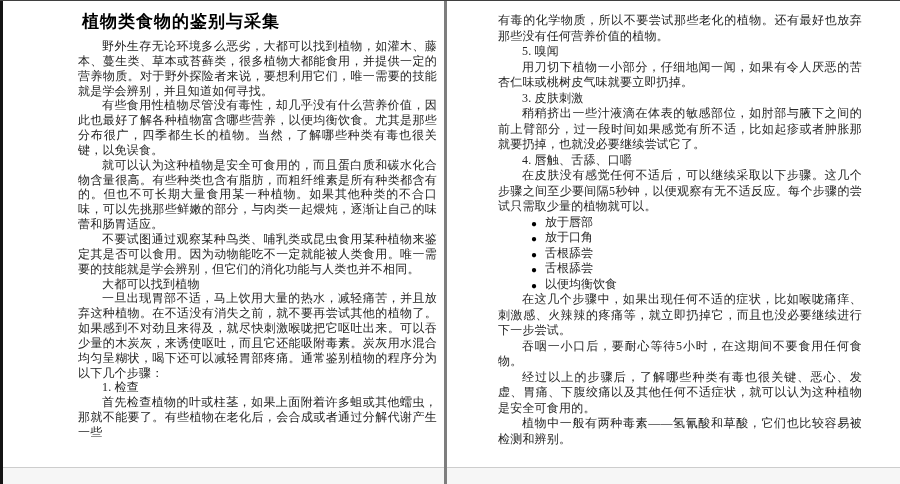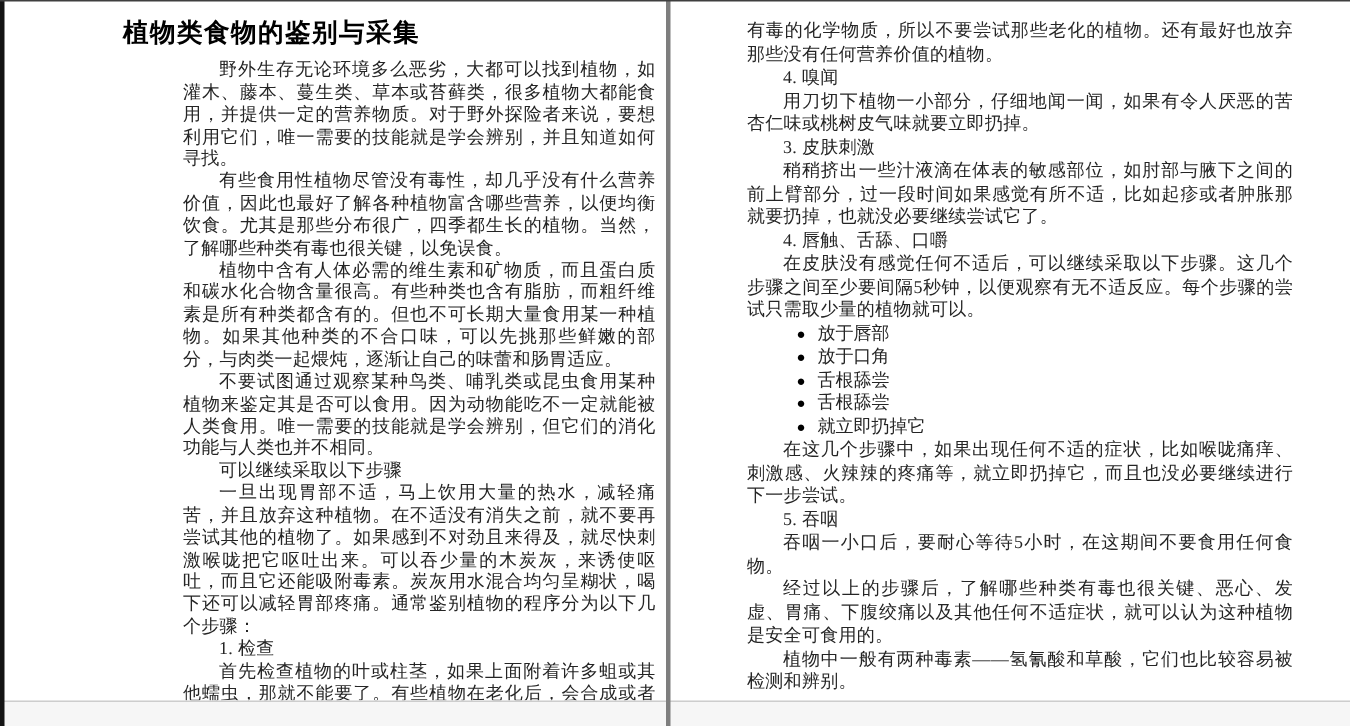--- a/index.html
+++ b/index.html
@@ -21,21 +21,21 @@
   .page-right { left: 447px; width: 453px; padding: 13px 38px 0 51px; }
 
   .doc-title {
     font-size: 17px; font-weight: bold; color: #000000;
     letter-spacing: 1px; line-height: 21px; margin: 0 0 7px 4px;
   }
   .page p {
     margin: 0; color: #252525; font-size: 12px;
     text-align: justify; text-indent: 2em; letter-spacing: 0.2px;
   }
-  .page-left  p { line-height: 14.85px; margin-left: 44px; }
+  .page-left  p { line-height: 14.85px; }
   .page-right p { line-height: 15.5px; }
   .page p.noindent { text-indent: 0; }
 
   .bullet-list { margin: 0; }
   .bullet-row { position: relative; padding-left: 47px; font-size: 12px; line-height: 15.5px; color: #252525; }
   .bullet-row .blt {
     position: absolute; left: 33px; top: 1px;
     font-size: 10px; color: #000000; line-height: 15.5px;
   }
 </style>
@@ -43,33 +43,33 @@
 <body>
 
 <div class="canvas">
   <div class="top-border"></div>
   <div class="left-strip"></div>
 
   <div class="page page-left">
     <h1 class="doc-title">植物类食物的鉴别与采集</h1>
     <p>野外生存无论环境多么恶劣，大都可以找到植物，如灌木、藤本、蔓生类、草本或苔藓类，很多植物大都能食用，并提供一定的营养物质。对于野外探险者来说，要想利用它们，唯一需要的技能就是学会辨别，并且知道如何寻找。</p>
     <p>有些食用性植物尽管没有毒性，却几乎没有什么营养价值，因此也最好了解各种植物富含哪些营养，以便均衡饮食。尤其是那些分布很广，四季都生长的植物。当然，了解哪些种类有毒也很关键，以免误食。</p>
-    <p>植物中含有人体必需的维生素和矿物质，而且蛋白质和碳水化合物含量很高。有些种类也含有脂肪，而粗纤维素是所有种类都含有的。但也不可长期大量食用某一种植物。如果其他种类的不合口味，可以先挑那些鲜嫩的部分，与肉类一起煨炖，逐渐让自己的味蕾和肠胃适应。</p>
+    <p>就可以认为这种植物是安全可食用的，而且蛋白质和碳水化合物含量很高。有些种类也含有脂肪，而粗纤维素是所有种类都含有的。但也不可长期大量食用某一种植物。如果其他种类的不合口味，可以先挑那些鲜嫩的部分，与肉类一起煨炖，逐渐让自己的味蕾和肠胃适应。</p>
     <p>不要试图通过观察某种鸟类、哺乳类或昆虫食用某种植物来鉴定其是否可以食用。因为动物能吃不一定就能被人类食用。唯一需要的技能就是学会辨别，但它们的消化功能与人类也并不相同。</p>
-    <p>可以继续采取以下步骤</p>
+    <p>大都可以找到植物</p>
     <p>一旦出现胃部不适，马上饮用大量的热水，减轻痛苦，并且放弃这种植物。在不适没有消失之前，就不要再尝试其他的植物了。如果感到不对劲且来得及，就尽快刺激喉咙把它呕吐出来。可以吞少量的木炭灰，来诱使呕吐，而且它还能吸附毒素。炭灰用水混合均匀呈糊状，喝下还可以减轻胃部疼痛。通常鉴别植物的程序分为以下几个步骤：</p>
     <p>1. 检查</p>
     <p>首先检查植物的叶或柱茎，如果上面附着许多蛆或其他蠕虫，那就不能要了。有些植物在老化后，会合成或者通过分解代谢产生一些</p>
   </div>
 
   <div class="gutter"></div>
 
   <div class="page page-right">
     <p class="noindent">有毒的化学物质，所以不要尝试那些老化的植物。还有最好也放弃那些没有任何营养价值的植物。</p>
-    <p>4. 嗅闻</p>
+    <p>5. 嗅闻</p>
     <p>用刀切下植物一小部分，仔细地闻一闻，如果有令人厌恶的苦杏仁味或桃树皮气味就要立即扔掉。</p>
     <p>3. 皮肤刺激</p>
     <p>稍稍挤出一些汁液滴在体表的敏感部位，如肘部与腋下之间的前上臂部分，过一段时间如果感觉有所不适，比如起疹或者肿胀那就要扔掉，也就没必要继续尝试它了。</p>
     <p>4. 唇触、舌舔、口嚼</p>
     <p>在皮肤没有感觉任何不适后，可以继续采取以下步骤。这几个步骤之间至少要间隔5秒钟，以便观察有无不适反应。每个步骤的尝试只需取少量的植物就可以。</p>
 
     <div class="bullet-list">
       <div class="bullet-row">
         <span class="blt">●</span>
         <span>放于唇部</span>
@@ -81,25 +81,24 @@
       <div class="bullet-row">
         <span class="blt">●</span>
         <span>舌根舔尝</span>
       </div>
       <div class="bullet-row">
         <span class="blt">●</span>
         <span>舌根舔尝</span>
       </div>
       <div class="bullet-row">
         <span class="blt">●</span>
-        <span>就立即扔掉它</span>
+        <span>以便均衡饮食</span>
       </div>
     </div>
 
     <p>在这几个步骤中，如果出现任何不适的症状，比如喉咙痛痒、刺激感、火辣辣的疼痛等，就立即扔掉它，而且也没必要继续进行下一步尝试。</p>
-    <p>5. 吞咽</p>
     <p>吞咽一小口后，要耐心等待5小时，在这期间不要食用任何食物。</p>
     <p>经过以上的步骤后，了解哪些种类有毒也很关键、恶心、发虚、胃痛、下腹绞痛以及其他任何不适症状，就可以认为这种植物是安全可食用的。</p>
     <p>植物中一般有两种毒素——氢氰酸和草酸，它们也比较容易被检测和辨别。</p>
   </div>
 
   <div class="bottom-gap"></div>
 </div>
 
 </body></html>

